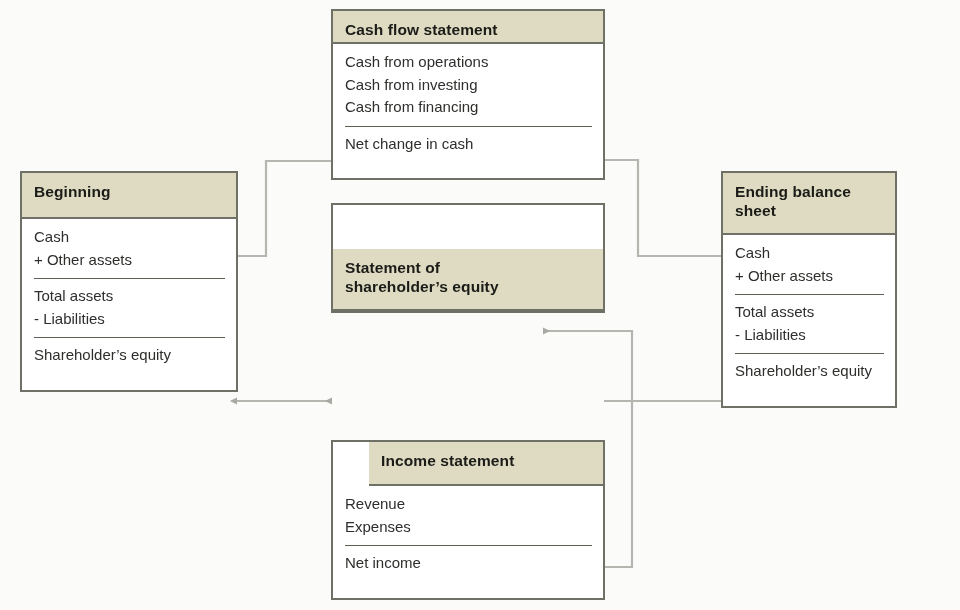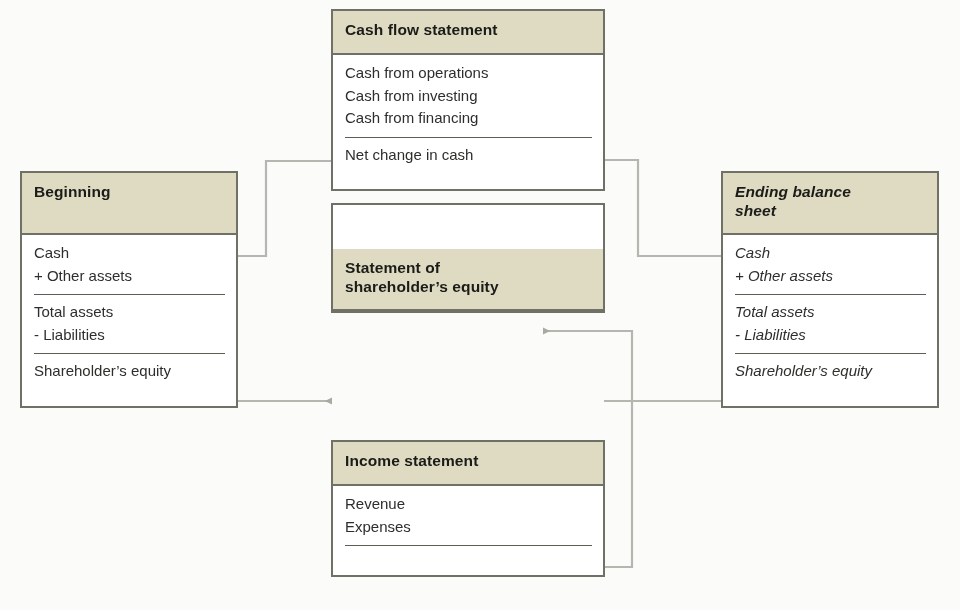--- a/index.html
+++ b/index.html
@@ -60,28 +60,28 @@
     margin: 7px 0 6px 0;
     height: 0;
     font-size: 0;
     line-height: 0;
   }
 
   
   #box-cashflow  { left: 331px; top: 9px;   width: 274px; }
   #box-beginbs   { left: 20px;  top: 171px; width: 218px; }
   #box-equity    { left: 331px; top: 203px; width: 274px; }
-  #box-endbs     { left: 721px; top: 171px; width: 218px; font-style: italic; }
+  #box-endbs     { left: 721px; top: 171px; width: 176px; }
   #box-income    { left: 331px; top: 440px; width: 274px; }
 
-  #box-cashflow .stmt-header { height: 44px; }
-  #box-beginbs  .stmt-header { height: 62px; }
+  #box-cashflow .stmt-header { height: 33px; }
+  #box-beginbs  .stmt-header { height: 46px; }
   #box-equity   .stmt-header { height: 62px; margin-top: 44px; }
   #box-endbs    .stmt-header { height: 62px; }
-  #box-income   .stmt-header { height: 44px; }
+  #box-income   .stmt-header { height: 44px; margin-left: 36px; }
 </style>
 </head>
 <body>
 
 <div id="canvas">
 
   <svg id="wires" viewBox="0 0 960 610" xmlns="http://www.w3.org/2000/svg">
     <defs>
       <marker id="arrow-left" markerWidth="9" markerHeight="8" refX="8" refY="4" orient="auto" markerUnits="userSpaceOnUse">
         <path d="M8,0.6 L0.8,4 L8,7.4 Z" fill="#a9a9a3"></path>
@@ -147,16 +147,17 @@
       <div class="line-item">Shareholder’s equity</div>
     </div>
   </div>
 
   <div class="stmt-box" id="box-income">
     <div class="stmt-header">Income statement</div>
     <div class="stmt-body">
       <div class="line-item">Revenue</div>
       <div class="line-item">Expenses</div>
       <div class="rule"></div>
+      <div class="line-item">Net income</div>
     </div>
   </div>
 
 </div>
 
 </body></html>

